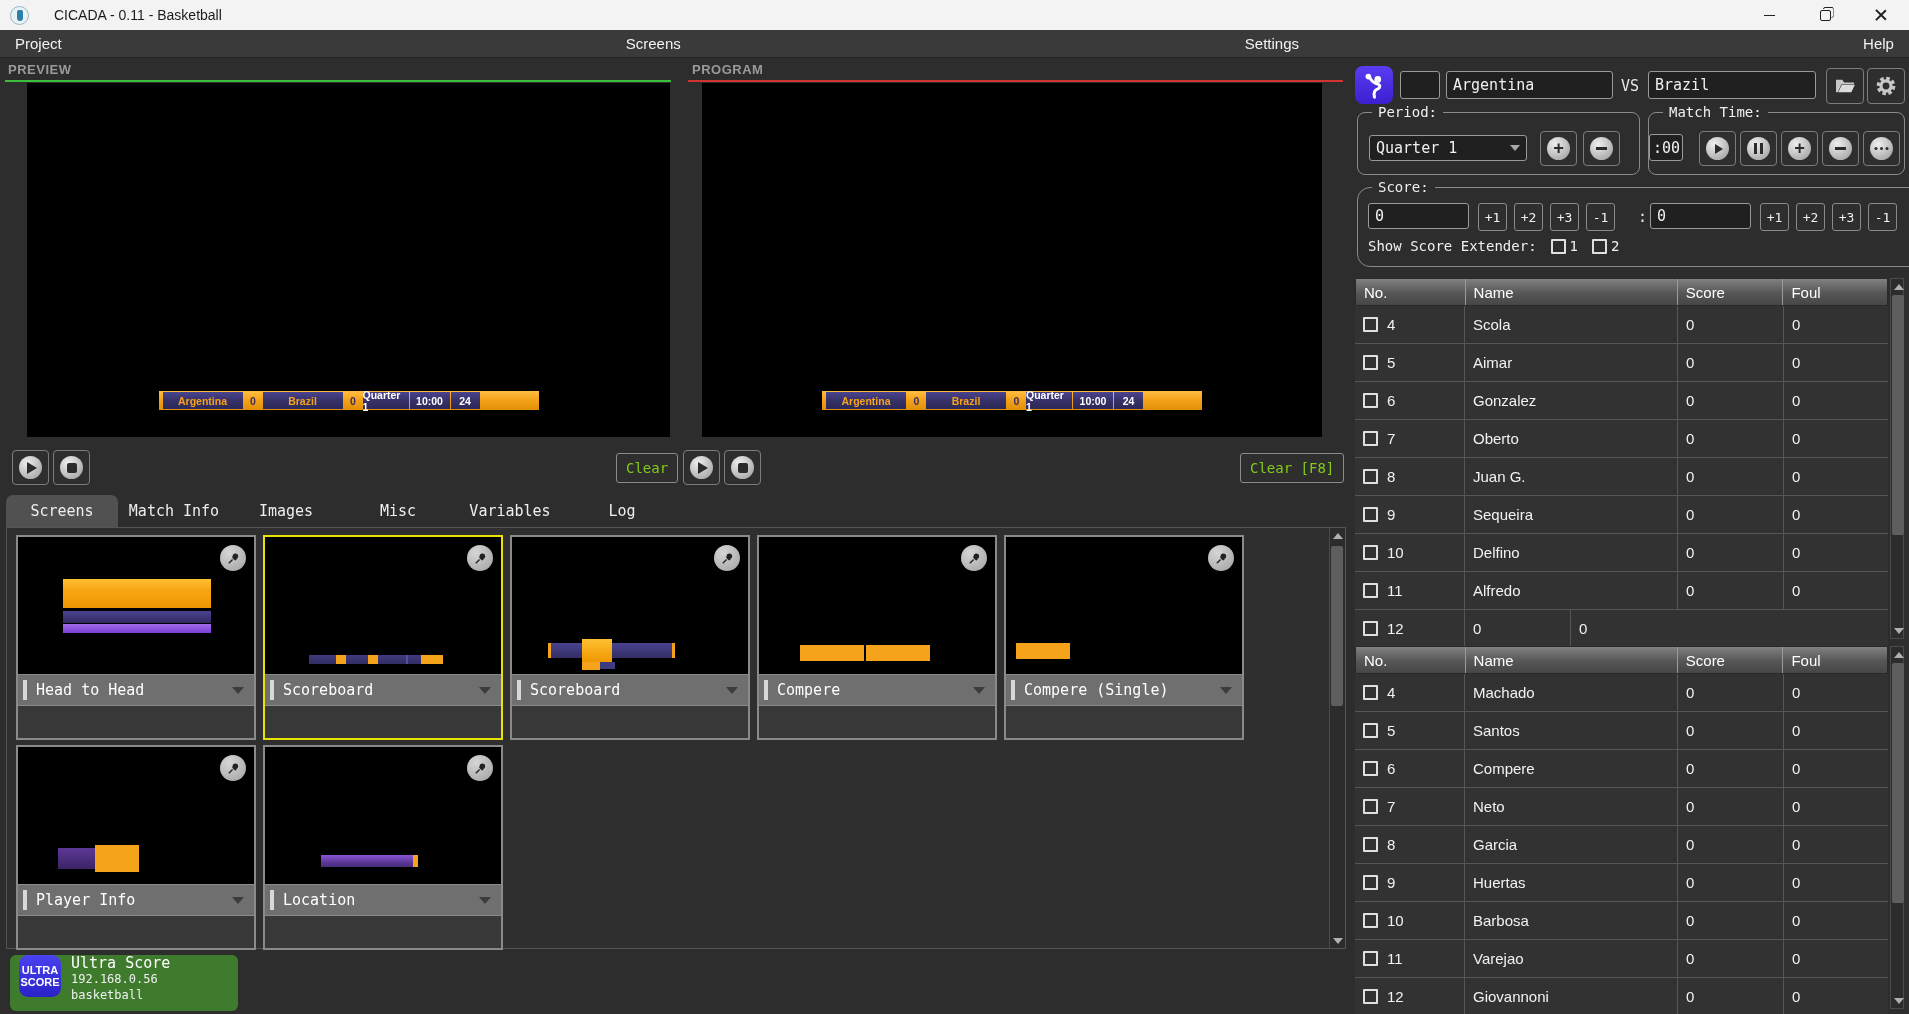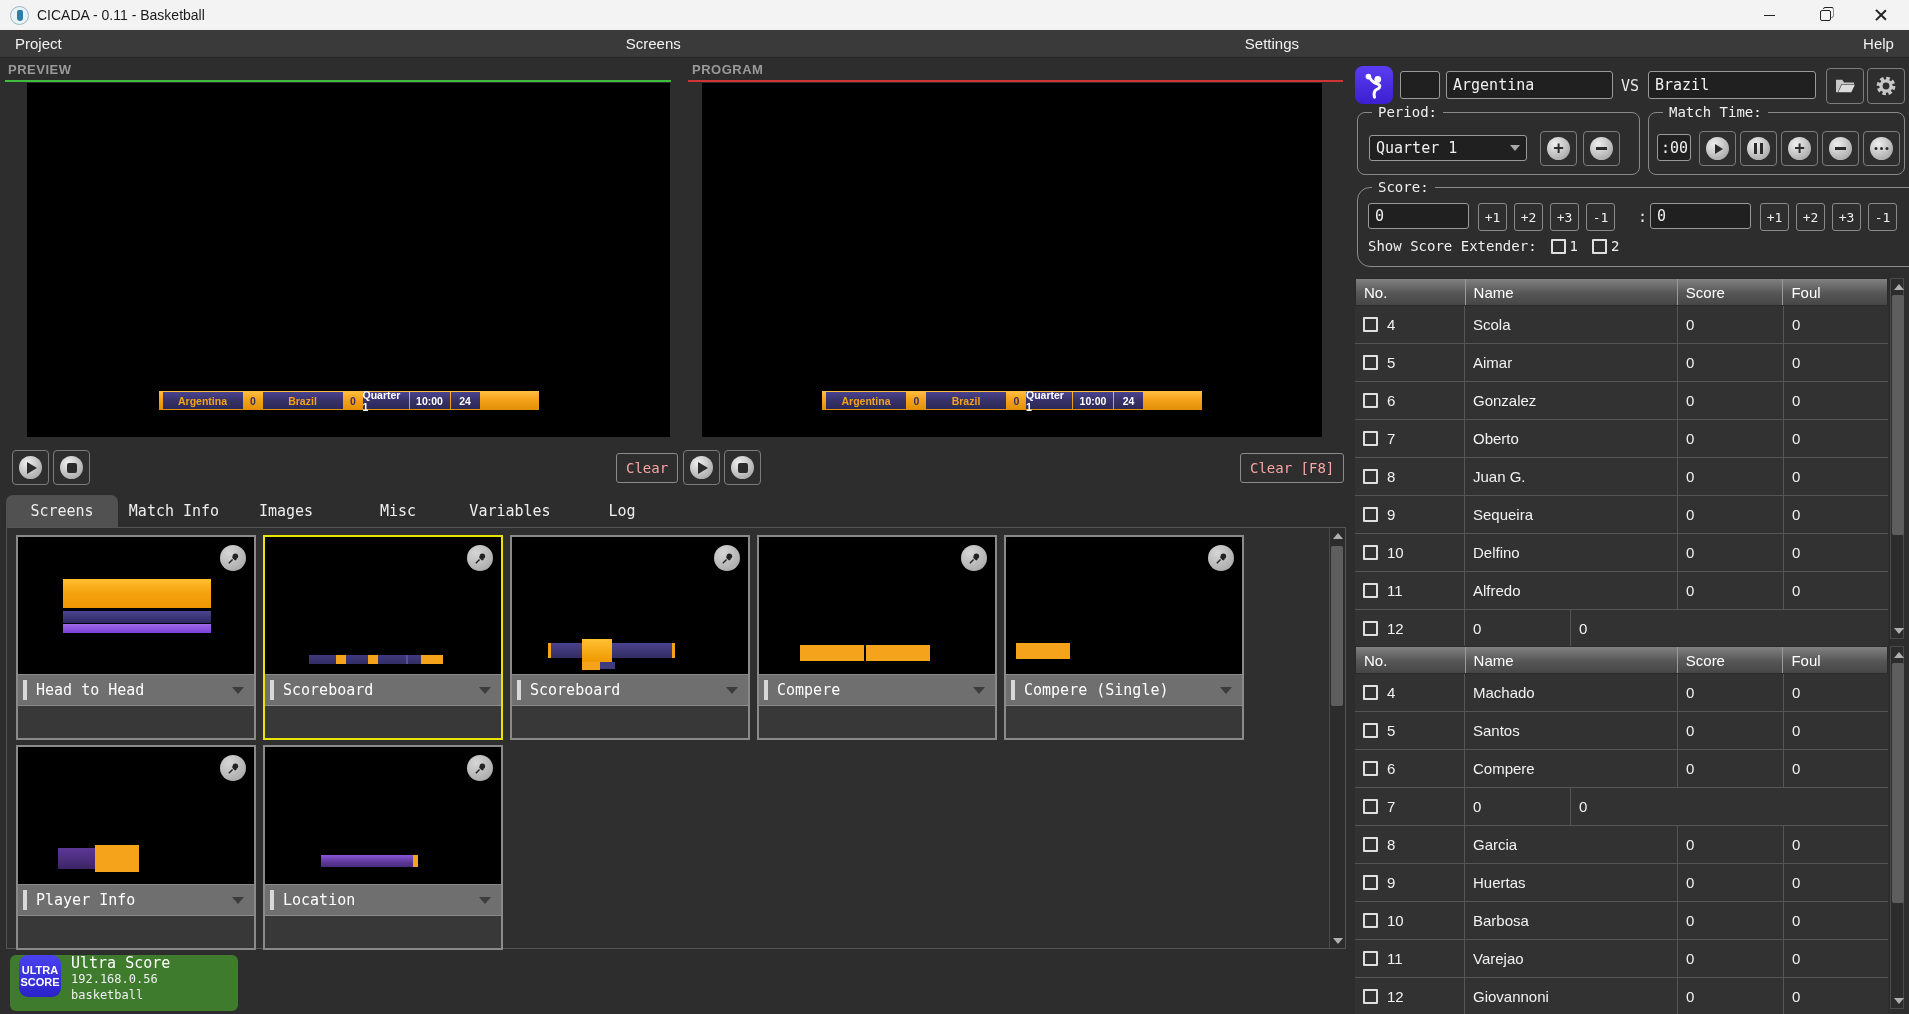--- a/index.html
+++ b/index.html
@@ -5,21 +5,21 @@
   html,body{margin:0;padding:0;background:#1f1f1f;}
   .stage{position:relative;width:1909px;height:1014px;background:#2d2d2d;overflow:hidden;
          font-family:"DejaVu Sans Mono",monospace;color:#e8e8e8;}
 
   
   .titlebar{position:absolute;left:0;top:0;width:1909px;height:30px;background:#f3f3f3;
             display:flex;align-items:center;font-family:"Liberation Sans",sans-serif;}
   .app-icon{width:17px;height:17px;margin:0 8px 0 10px;border-radius:50%;background:#e9f2f6;
             border:1px solid #9ab8c6;display:flex;align-items:center;justify-content:center;}
   .app-icon i{display:block;width:6px;height:11px;background:#2e7fa8;border-radius:3px 3px 5px 5px;}
-  .win-title{font-size:14px;color:#1b1b1b;}
+  .win-title{font-size:14px;color:#1b1b1b;margin-left:17px;}
   .win-controls{margin-left:auto;display:flex;height:30px;}
   .win-btn{width:56px;height:30px;display:flex;align-items:center;justify-content:center;color:#222;}
   .glyph-min{width:11px;height:1px;background:#222;}
   .glyph-max{width:9px;height:9px;border:1px solid #222;border-radius:2px;position:relative;background:#f3f3f3;}
   .glyph-max::before{content:"";position:absolute;left:2px;top:-4px;width:9px;height:9px;border:1px solid #222;border-radius:2px;clip-path:polygon(0 0,100% 0,100% 100%,78% 100%,78% 22%,0 22%);}
   .glyph-close{position:relative;width:12px;height:12px;}
   .glyph-close::before,.glyph-close::after{content:"";position:absolute;left:5px;top:-1px;width:1.5px;height:14px;background:#222;}
   .glyph-close::before{transform:rotate(45deg);} .glyph-close::after{transform:rotate(-45deg);}
 
   
@@ -47,21 +47,21 @@
             display:flex;align-items:center;justify-content:center;}
   .circ{width:23px;height:23px;border-radius:50%;background:radial-gradient(circle at 35% 30%,#efefef,#b2b2b2 70%,#9a9a9a);
         display:flex;align-items:center;justify-content:center;color:#2b2b2b;}
   .g-play{width:0;height:0;border-left:10px solid #2b2b2b;border-top:6px solid transparent;border-bottom:6px solid transparent;margin-left:3px;}
   .g-stop{width:10px;height:10px;background:#2b2b2b;border-radius:2px;}
   .g-pause{width:3px;height:11px;background:#2b2b2b;box-shadow:6px 0 0 #2b2b2b;margin-right:6px;margin-left:0;}
   .g-plus{font-size:17px;font-weight:bold;line-height:0;margin-top:-1px;}
   .g-minus{width:11px;height:2.5px;background:#2b2b2b;}
   .g-dots{width:3.4px;height:3.4px;border-radius:50%;background:#2b2b2b;box-shadow:-5.5px 0 0 #2b2b2b,5.5px 0 0 #2b2b2b;}
   .text-btn{position:absolute;height:28px;background:#2e2e2e;border:1px solid #8a8a8a;border-radius:3px;
-            display:flex;align-items:center;justify-content:center;font-size:14px;color:#fca5a5;padding:0 9px;}
+            display:flex;align-items:center;justify-content:center;font-size:14px;color:#84cc16;padding:0 9px;}
 
   
   .tabs{position:absolute;left:6px;top:495px;display:flex;height:32px;align-items:flex-end;}
   .tab{width:112px;height:32px;display:flex;align-items:center;justify-content:center;font-size:15px;color:#eee;}
   .tab.active{background:#515151;border-radius:7px 7px 0 0;}
 
   .tab-panel{position:absolute;left:6px;top:527px;width:1340px;height:422px;background:#2f2f2f;border:1px solid #555;box-sizing:border-box;}
   .cards{position:absolute;left:0;top:0;right:16px;bottom:0;display:flex;flex-wrap:wrap;align-content:flex-start;
          gap:5px 7px;padding:7px 0 0 9px;box-sizing:border-box;}
 
@@ -450,21 +450,21 @@
       </div>
     <div class="icon-btn" style="left:225px;top:18px;">
         <span class="circ">
           <span class="g-minus"></span>
         </span>
       </div>
   </div>
 
   <div class="groupbox" style="left:1648px;top:112px;width:257px;height:63px;">
     <span class="gb-label">Match Time:</span>
-    <input class="field" style="left: 8px; top: 21px; width: 34px; height: 27px; padding: 0px 3px;" value=":00">
+    <input class="field" style="left: 0; top: 21px; width: 34px; height: 27px; padding: 0px 3px;" value=":00">
     <div class="icon-btn" style="left:50px;top:18px;">
         <span class="circ">
           <span class="g-play" style="border-left-width:8px;border-top-width:5px;border-bottom-width:5px;"></span>
         </span>
       </div>
     <div class="icon-btn" style="left:91px;top:18px;">
         <span class="circ">
           <span class="g-pause"></span>
         </span>
       </div>
@@ -647,20 +647,21 @@
         </div>
         <div class="td c1">Compere</div>
         <div class="td c2">0</div>
         <div class="td c3">0</div>
       </div>
       <div class="trow">
         <div class="td c0">
           <span class="checkbox"></span>
           <span>7</span>
         </div>
+        <div class="td c1">Neto</div>
         <div class="td c2">0</div>
         <div class="td c3">0</div>
       </div>
       <div class="trow">
         <div class="td c0">
           <span class="checkbox"></span>
           <span>8</span>
         </div>
         <div class="td c1">Garcia</div>
         <div class="td c2">0</div>

